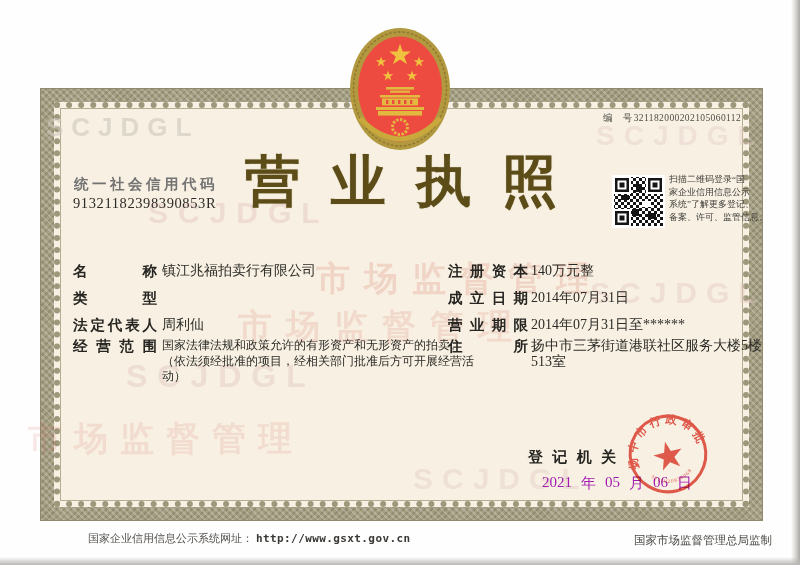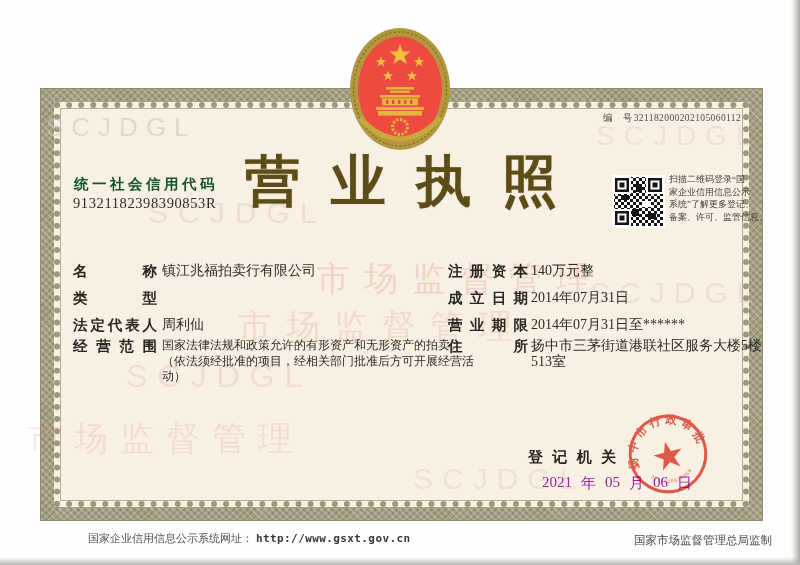--- a/index.html
+++ b/index.html
@@ -16,21 +16,21 @@
   
   .frame{position:absolute;left:40px;top:88px;width:723px;height:433px;box-sizing:border-box;
     z-index:1;padding:13px;background-color:#a49e82;border:1px solid #8f896d;
     background-image:
       repeating-linear-gradient(45deg,rgba(255,255,255,.20) 0 2px,rgba(255,255,255,0) 2px 5px),
       repeating-linear-gradient(-45deg,rgba(62,56,34,.18) 0 2px,rgba(62,56,34,0) 2px 5px);}
   .frame-inner{width:100%;height:100%;box-sizing:border-box;background:#f8f1e3;
     border:6px dotted #9d977b;box-shadow:inset 0 0 0 1px #b3ad92}
 
   
-  .wm{position:absolute;z-index:2;font-family:"Liberation Sans",sans-serif;font-weight:normal;
+  .wm{position:absolute;z-index:2;font-family:"Liberation Sans",sans-serif;font-weight:bold;
       white-space:nowrap;pointer-events:none}
   .wm1{left:46px;top:112px;font-size:26px;letter-spacing:8px;color:rgba(205,198,188,.60)}
   .wm2{left:148px;top:196px;font-size:30px;letter-spacing:10px;color:rgba(226,196,190,.45)}
   .wm3{left:126px;top:358px;font-size:32px;letter-spacing:10px;color:rgba(228,201,194,.50)}
   .wm4{left:596px;top:120px;font-size:28px;letter-spacing:9px;color:rgba(226,203,197,.40)}
   .wm5{left:590px;top:276px;font-size:30px;letter-spacing:9px;color:rgba(226,200,194,.45)}
   .wm6{left:413px;top:462px;font-size:30px;letter-spacing:9px;color:rgba(224,199,193,.40)}
   .wmr1{left:316px;top:256px;font-size:34px;letter-spacing:14px;color:rgba(201,73,62,.17)}
   .wmr2{left:238px;top:304px;font-size:34px;letter-spacing:14px;color:rgba(201,73,62,.14)}
   .wmr3{left:28px;top:416px;font-size:34px;letter-spacing:12px;color:rgba(201,73,62,.12)}
@@ -38,21 +38,21 @@
   
   .content{position:absolute;left:40px;top:88px;width:723px;height:433px;z-index:3}
   .content>div, .content>svg{position:absolute}
 
   .jchar{display:flex;justify-content:space-between}
 
   .title{left:205px;top:66px;width:312px;font-size:55px;font-weight:bold;color:#5c4d18;
     font-family:"Liberation Sans",sans-serif;line-height:1;text-shadow:0 0 1px rgba(92,77,24,.45)}
 
   .credit-label{left:34px;top:87px;font-size:14.5px;font-weight:bold;letter-spacing:3.5px;
-    color:#14532d;font-family:"Liberation Sans",sans-serif}
+    color:#737373;font-family:"Liberation Sans",sans-serif}
   .credit-code{left:33px;top:107px;font-size:14.5px;letter-spacing:.6px;color:#2c2b27}
 
   .serial{left:563px;top:24px;font-size:9.5px;color:#4c4b47;letter-spacing:.4px}
   .serial .num{margin-left:1px}
 
   .qr{left:572px;top:87px;width:53px;height:53px}
   .qr-caption{left:629px;top:85px;width:112px;font-size:9px;line-height:12.6px;color:#3e3d39}
 
   .flabel{display:flex;justify-content:space-between;font-size:14.5px;font-weight:bold;
     color:#262521;font-family:"Liberation Sans",sans-serif;line-height:1.15}

